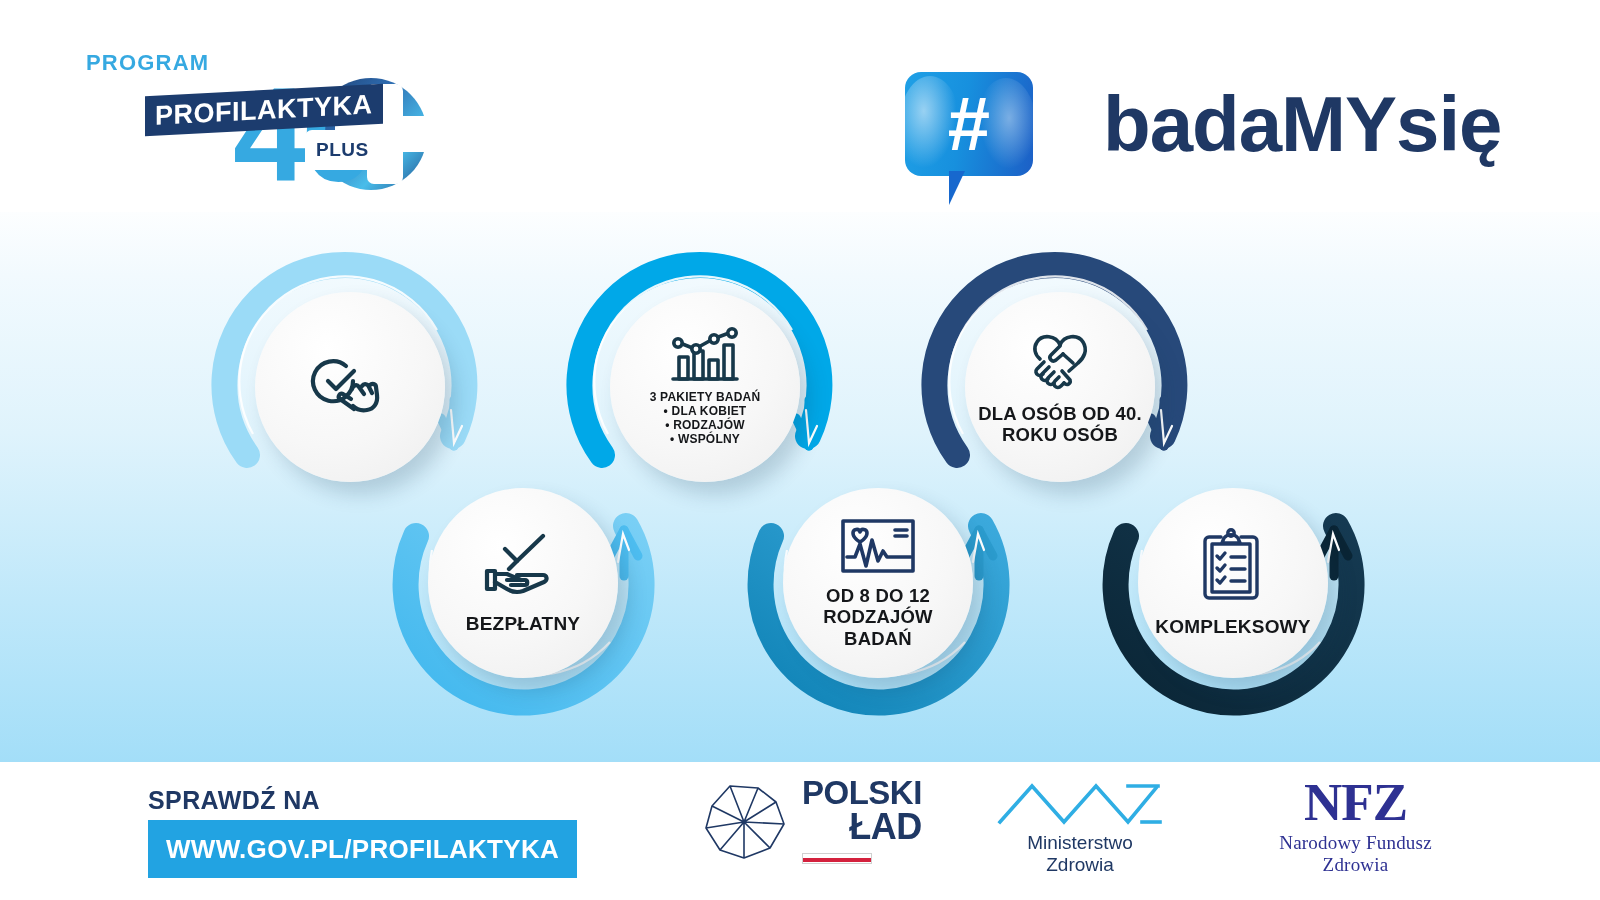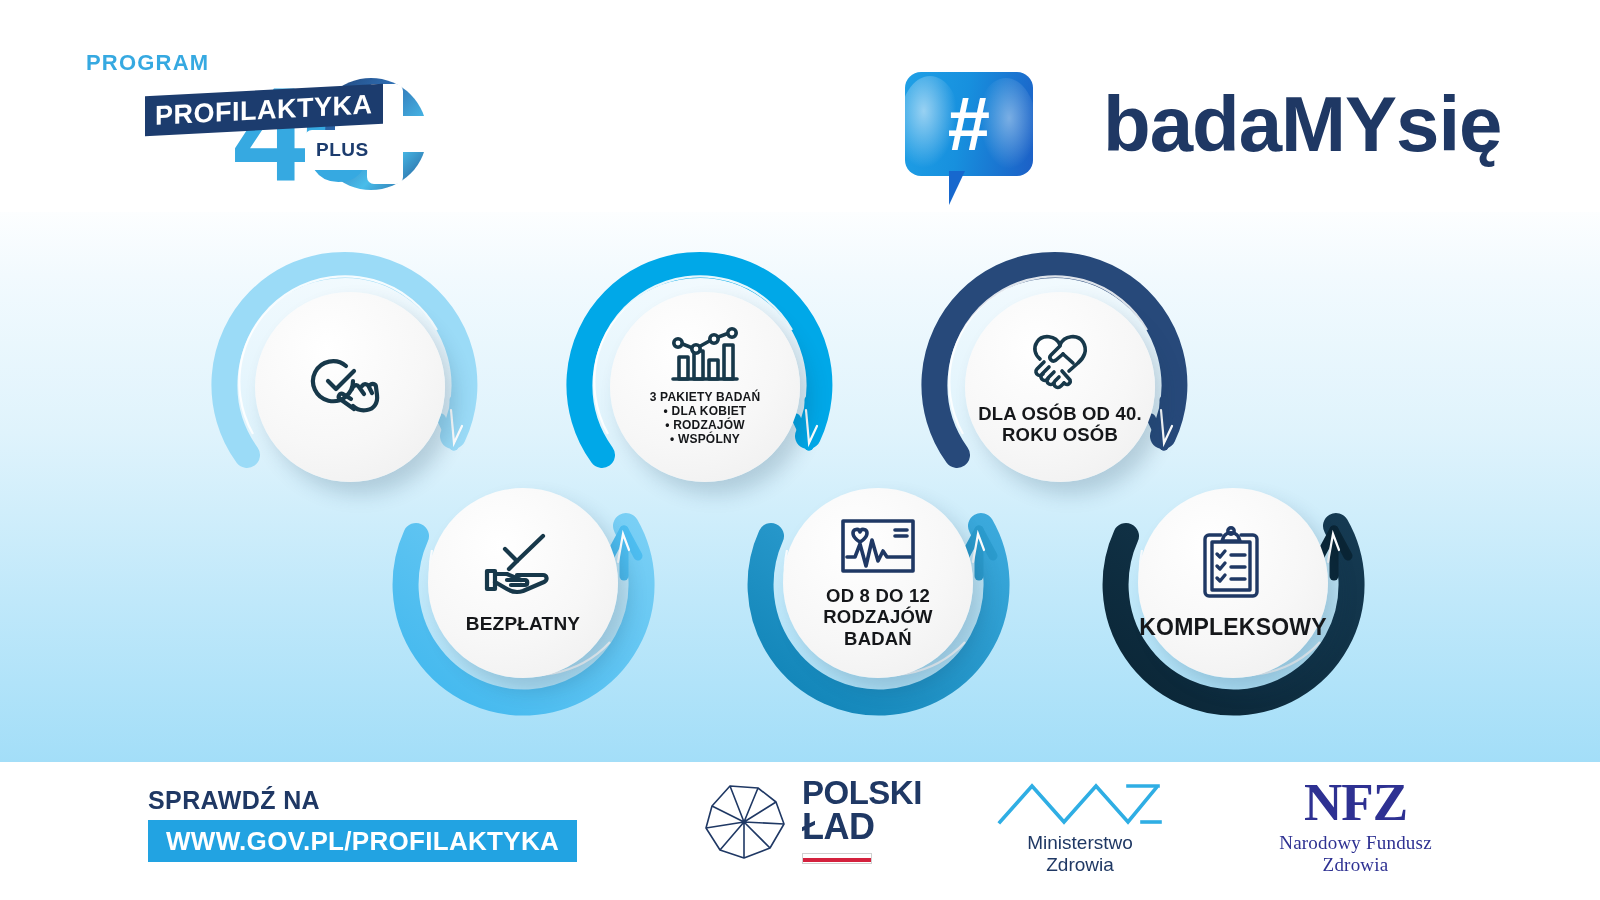--- a/index.html
+++ b/index.html
@@ -97,21 +97,21 @@
   }
   .disc .cap .bul{display:block;}
 
   
   .footer{position:absolute;left:0;top:762px;width:1600px;height:138px;background:#fff;z-index:6;}
   .sprawdz{
     position:absolute;left:148px;top:24px;
     font-size:25px;font-weight:bold;color:#1F3864;letter-spacing:.4px;
   }
   .urlbar{
-    position:absolute;left:148px;top:58px;height:42px;background:#22A3E2;
+    position:absolute;left:148px;top:58px;height:58px;background:#22A3E2;
     display:flex;align-items:center;padding:0 18px;
   }
   .urlbar span{font-size:26px;font-weight:bold;color:#fff;letter-spacing:.3px;}
 
   .logo-polskilad{position:absolute;left:700px;top:14px;display:flex;align-items:flex-end;gap:10px;}
   .pl-words{display:flex;flex-direction:column;line-height:1;padding-bottom:4px;}
   .pl-words .w1{font-size:33px;font-weight:bold;color:#1F3864;letter-spacing:-.5px;}
   .pl-words .w2{font-size:36px;font-weight:bold;color:#1F3864;letter-spacing:-.5px;}
   .pl-flag{margin-top:4px;width:68px;height:9px;border:1px solid #D0D0D0;}
   .pl-flag .wht{height:4px;background:#fff;}
@@ -344,21 +344,21 @@
               <rect x="12" y="16" width="38" height="48"></rect>
               <path d="M24 10a9 9 0 0 1 14 0l2 5H22z"></path>
               <circle cx="31" cy="5" r="3.2"></circle>
               <path d="M17 28l3 3 5-6"></path>
               <path d="M17 40l3 3 5-6"></path>
               <path d="M17 52l3 3 5-6"></path>
               <path d="M31 29h14M31 41h14M31 53h14"></path>
             </g>
           </svg>
         </div>
-        <div class="cap" style="font-size:23px;margin-top:14px;">
+        <div class="cap" style="font-size:19px;margin-top:14px;">
           <span class="bul">KOMPLEKSOWY</span>
         </div>
       </div>
     </div>
 
   </div>
 
   <div class="footer">
 
     <div class="sprawdz">SPRAWDŹ NA</div>
@@ -367,21 +367,21 @@
       <span>WWW.GOV.PL/PROFILAKTYKA</span>
     </div>
 
     <div class="logo-polskilad">
       <svg width="92" height="86" viewBox="0 0 92 86">
         <g fill="none" stroke="#1F3864" stroke-width="1.6" stroke-linejoin="round">
           <path d="M12 28 L30 8 L58 10 L76 24 L84 46 L70 70 L44 80 L20 72 L6 50 Z"></path>
           <path d="M44 44 L30 8 M44 44 L58 10 M44 44 L76 24 M44 44 L84 46 M44 44 L70 70 M44 44 L44 80 M44 44 L20 72 M44 44 L6 50 M44 44 L12 28"></path>
         </g>
       </svg>
-      <div style="display:flex;flex-direction:column;">
+      <div style="display:flex;flex-direction:column;text-align:right;">
         <div class="pl-words">
           <span class="w1">POLSKI</span>
           <span class="w2">ŁAD</span>
         </div>
         <div class="pl-flag">
           <div class="wht"></div>
             <div class="red"></div>
         </div>
       </div>
     </div>

